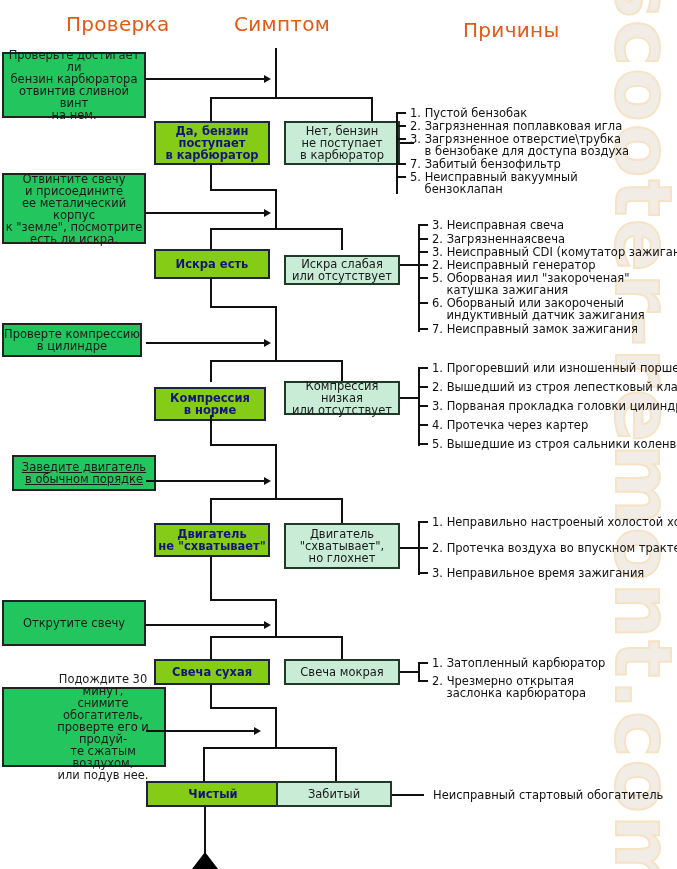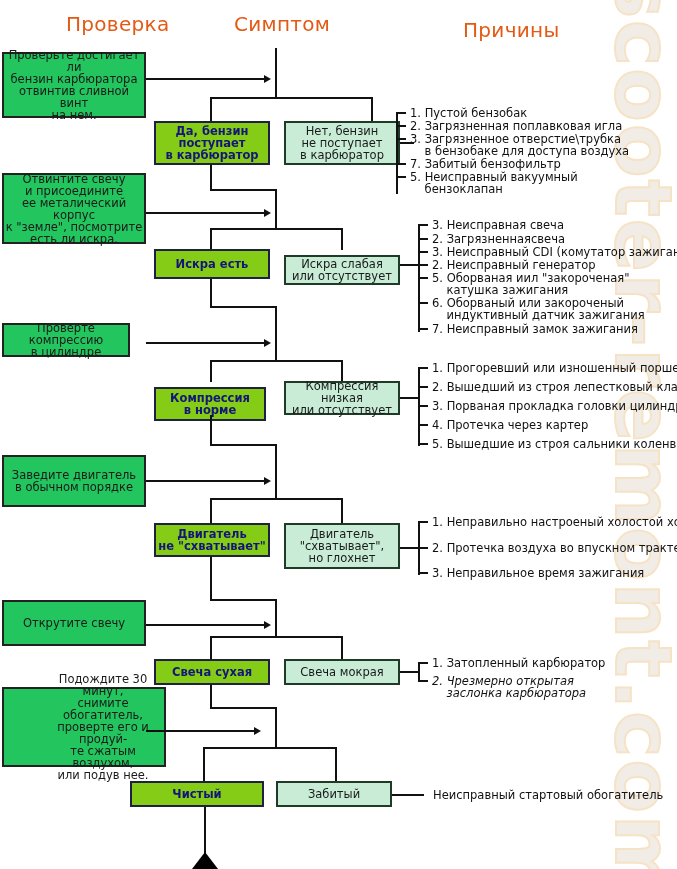--- a/index.html
+++ b/index.html
@@ -88,21 +88,21 @@
 <div class="cause" style="left:432px;top:272px;">5. Оборваная иил "закороченая"
     катушка зажигания</div>
 <div class="cause" style="left:432px;top:297px;">6. Оборваный или закороченый
     индуктивный датчик зажигания</div>
 <div class="cause" style="left:432px;top:323px;">7. Неисправный замок зажигания</div>
 
 <div class="ln" style="left:210px;top:279px;width:2px;height:28px;"></div>
 <div class="ln" style="left:210px;top:306px;width:67px;height:2px;"></div>
 <div class="ln" style="left:275px;top:306px;width:2px;height:55px;"></div>
 
-<div class="box check" style="left:2px;top:323px;width:128px;height:34px;"><span>Проверте компрессию
+<div class="box check" style="left:2px;top:323px;width:140px;height:34px;"><span>Проверте компрессию
 в цилиндре</span></div>
 <div class="ln" style="left:146px;top:342px;width:118px;height:2px;"></div>
 <div class="arrow" style="left:264px;top:339px;"></div>
 <div class="ln" style="left:210px;top:360px;width:133px;height:2px;"></div>
 <div class="ln" style="left:210px;top:360px;width:2px;height:22px;"></div>
 <div class="ln" style="left:341px;top:360px;width:2px;height:22px;"></div>
 <div class="box yes" style="left:154px;top:381px;width:112px;height:34px;margin-top:6px;"><span>Компрессия
 в норме</span></div>
 <div class="box no" style="left:284px;top:381px;width:116px;height:34px;"><span>Компрессия низкая
 или отсутствует</span></div>
@@ -111,21 +111,21 @@
 <div class="cause" style="left:432px;top:362px;">1. Прогоревший или изношенный поршень</div>
 <div class="cause" style="left:432px;top:381px;">2. Вышедший из строя лепестковый клапан</div>
 <div class="cause" style="left:432px;top:400px;">3. Порваная прокладка головки цилиндра</div>
 <div class="cause" style="left:432px;top:419px;">4. Протечка через картер</div>
 <div class="cause" style="left:432px;top:438px;">5. Вышедшие из строя сальники коленвала</div>
 
 <div class="ln" style="left:210px;top:415px;width:2px;height:30px;"></div>
 <div class="ln" style="left:210px;top:444px;width:67px;height:2px;"></div>
 <div class="ln" style="left:275px;top:444px;width:2px;height:56px;"></div>
 
-<div class="box check" style="left:2px;top:455px;width:144px;height:52px;"><span>Заведите двигатель
+<div class="box check" style="left:12px;top:455px;width:144px;height:36px;text-decoration:underline;"><span>Заведите двигатель
 в обычном порядке</span></div>
 <div class="ln" style="left:146px;top:480px;width:118px;height:2px;"></div>
 <div class="arrow" style="left:264px;top:477px;"></div>
 <div class="ln" style="left:210px;top:498px;width:133px;height:2px;"></div>
 <div class="ln" style="left:210px;top:498px;width:2px;height:26px;"></div>
 <div class="ln" style="left:341px;top:498px;width:2px;height:26px;"></div>
 <div class="box yes" style="left:154px;top:523px;width:116px;height:34px;"><span>Двигатель
 не "схватывает"</span></div>
 <div class="box no" style="left:284px;top:523px;width:116px;height:46px;"><span>Двигатель
 "схватывает",
@@ -146,38 +146,38 @@
 <div class="ln" style="left:210px;top:636px;width:133px;height:2px;"></div>
 <div class="ln" style="left:210px;top:636px;width:2px;height:24px;"></div>
 <div class="ln" style="left:341px;top:636px;width:2px;height:24px;"></div>
 <div class="box yes" style="left:154px;top:659px;width:116px;height:26px;"><span>Свеча сухая</span></div>
 <div class="box no" style="left:284px;top:659px;width:116px;height:26px;"><span>Свеча мокрая</span></div>
 <div class="ln" style="left:400px;top:671px;width:19px;height:2px;"></div>
 <div class="ln" style="left:418px;top:662px;width:2px;height:20px;"></div>
 <div class="ln" style="left:418px;top:662px;width:10px;height:2px;"></div>
 <div class="ln" style="left:418px;top:680px;width:10px;height:2px;"></div>
 <div class="cause" style="left:432px;top:657px;">1. Затопленный карбюратор</div>
-<div class="cause" style="left:432px;top:675px;font-style:italic;">2. Чрезмерно открытая
+<div class="cause" style="left:432px;top:675px;">2. Чрезмерно открытая
     заслонка карбюратора</div>
 
 <div class="ln" style="left:210px;top:685px;width:2px;height:23px;"></div>
 <div class="ln" style="left:210px;top:707px;width:67px;height:2px;"></div>
 <div class="ln" style="left:275px;top:707px;width:2px;height:42px;"></div>
 
 <div class="box check" style="left:2px;top:687px;width:164px;height:80px;padding-left:38px;"><span>Подождите 30 минут,
 снимите обогатитель,
 проверте его и продуй-
 те сжатым воздухом,
 или подув нее.</span></div>
 <div class="ln" style="left:146px;top:730px;width:108px;height:2px;"></div>
 <div class="arrow" style="left:254px;top:727px;"></div>
 <div class="ln" style="left:203px;top:747px;width:134px;height:2px;"></div>
 <div class="ln" style="left:203px;top:747px;width:2px;height:34px;"></div>
 <div class="ln" style="left:335px;top:747px;width:2px;height:34px;"></div>
-<div class="box yes" style="left:130px;top:781px;width:134px;height:26px;"><span>Чистый</span></div>
+<div class="box yes" style="left:146px;top:781px;width:134px;height:26px;"><span>Чистый</span></div>
 <div class="box no" style="left:276px;top:781px;width:116px;height:26px;"><span>Забитый</span></div>
 <div class="ln" style="left:392px;top:794px;width:32px;height:2px;"></div>
 <div class="cause" style="left:433px;top:789px;">Неисправный стартовый обогатитель</div>
 
 <div class="ln" style="left:204px;top:807px;width:2px;height:46px;"></div>
 <div class="tri"></div>
 
 <div class="ln" style="left: 396px; top: 112px; width: 10px; height: 2px;"></div>
 <div class="ln" style="left: 396px; top: 125px; width: 10px; height: 2px;"></div>
 <div class="ln" style="left: 396px; top: 138px; width: 10px; height: 2px;"></div>

